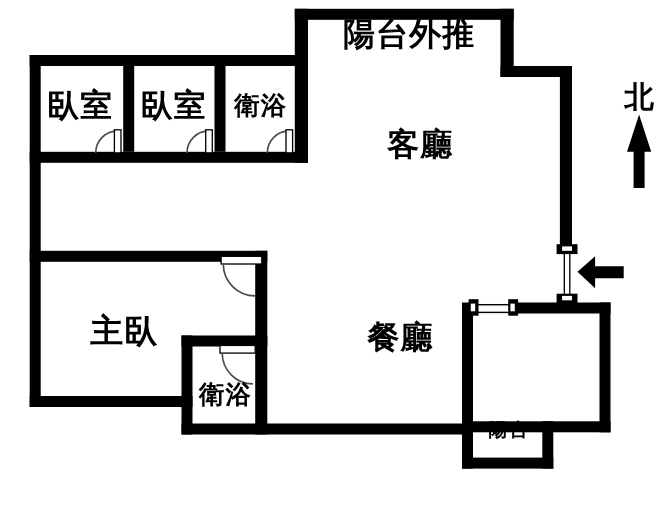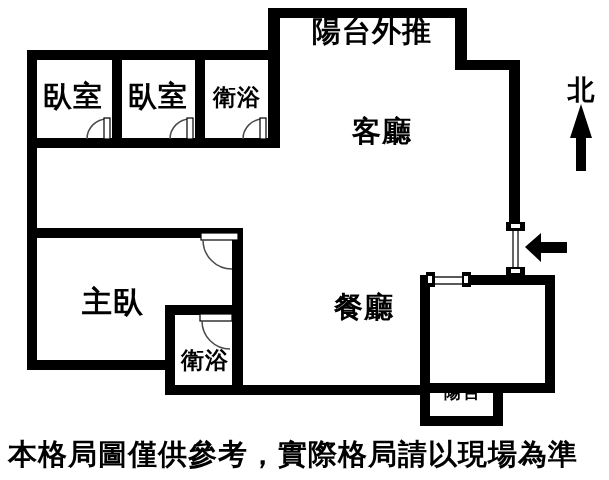--- a/index.html
+++ b/index.html
@@ -102,15 +102,14 @@
   <div class="label" id="lbl-bathroom1">衛浴</div>
   <div class="label" id="lbl-balcony-pushed">陽台外推</div>
   <div class="label" id="lbl-living">客廳</div>
   <div class="label" id="lbl-master">主臥</div>
   <div class="label" id="lbl-dining">餐廳</div>
   <div class="label" id="lbl-bathroom2">衛浴</div>
   <div class="label" id="lbl-balcony">陽台</div>
 
   <div class="label" id="lbl-north">北</div>
 
-  <div id="lbl-disclaimer">本格局圖僅供參考，實際格局請以現場為準</div>
 
 </div>
 
 </body></html>

